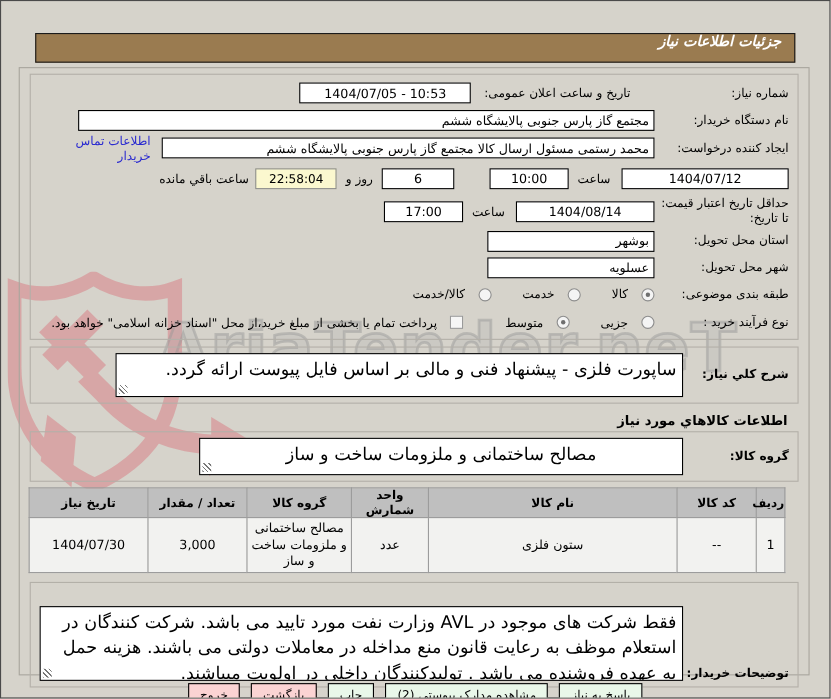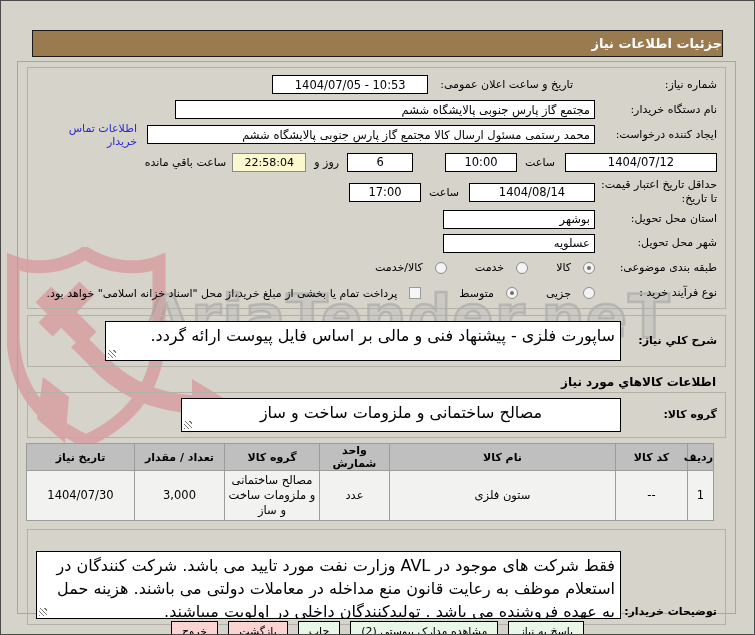--- a/index.html
+++ b/index.html
@@ -24,21 +24,21 @@
     white-space:nowrap;
     direction:ltr;
   }
   .wm-logo { position:absolute; left:6px; top:246px; opacity:.42; }
   
   .layer { position:relative; z-index:1; }
   .titlebar {
     margin:29px 31px 4px 31px; height:27px;
     background:#9a7b50; border:1px solid #1a1a1a;
     color:#fff; font-weight:bold; font-size:13px;
-    display:flex; align-items:center; padding-right:0;
+    display:flex; align-items:flex-start; padding-right:12px;font-style:italic;
   }
   .panel {
     margin:0 7px 0 16px; margin-right:18px;
     border:1px solid #a8a59d; background:transparent;
     padding:5px 9px 6px 9px; height:553px;
   }
   .groupbox { border:1px solid #b3b0a8; background:transparent; }
   .formbox { padding:4px 8px 2px 8px; margin-bottom:6px; }
   .row { display:flex; align-items:center; height:25px; }
   .row.tall { height:30px; align-items:center; }
@@ -124,21 +124,21 @@
     <div class="groupbox formbox">
 
       <div class="row">
         <span class="lbl">شماره نیاز:</span>
         <span class="lbl2 gap-a">تاریخ و ساعت اعلان عمومی:</span>
         <span class="inputbox center ltr gap-b" style="width:156px;">1404/07/05 - 10:53</span>
       </div>
 
       <div class="row">
         <span class="lbl">نام دستگاه خریدار:</span>
-        <span class="inputbox" style="width:420px;">مجتمع گاز پارس جنوبی  پالایشگاه ششم</span>
+        <span class="inputbox" style="width:524px;">مجتمع گاز پارس جنوبی  پالایشگاه ششم</span>
       </div>
 
       <div class="row">
         <span class="lbl">ایجاد کننده درخواست:</span>
         <span class="inputbox" style="width:452px;">محمد رستمی مسئول ارسال کالا مجتمع گاز پارس جنوبی  پالایشگاه ششم</span>
         <span class="link">اطلاعات تماس خریدار</span>
       </div>
 
       <div class="row tall">
         <span class="inputbox center ltr" style="width:152px;">1404/07/12</span>

